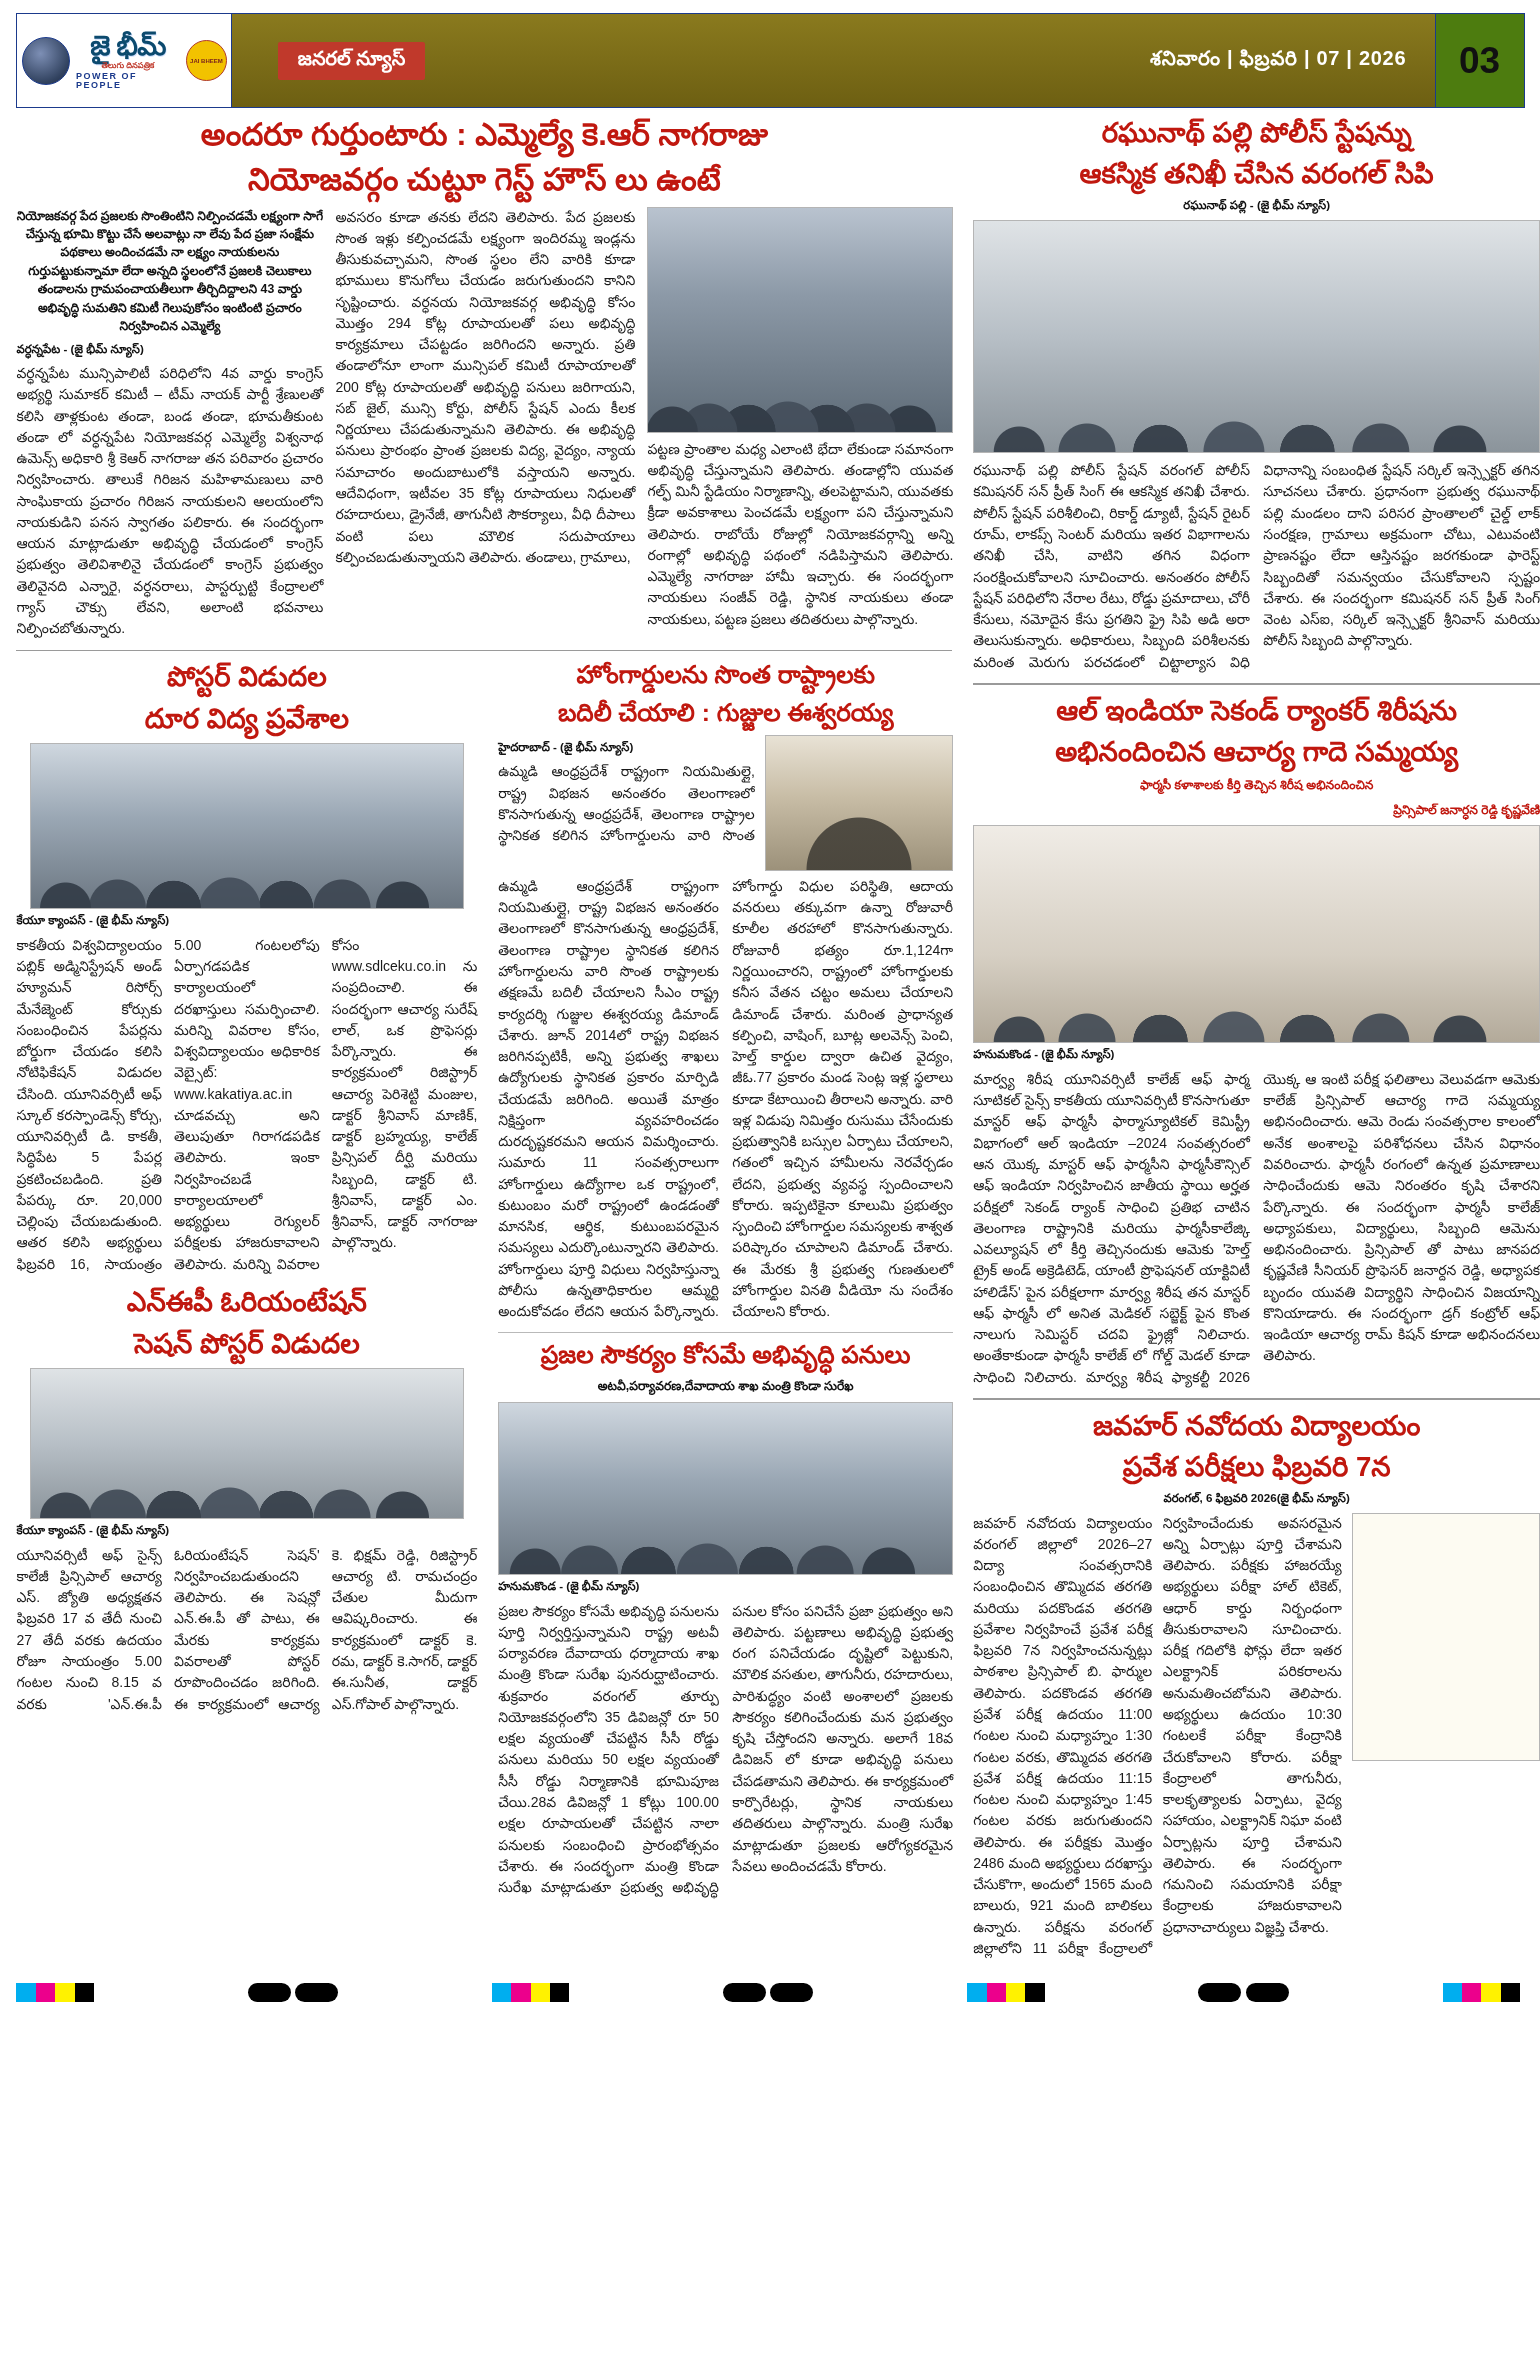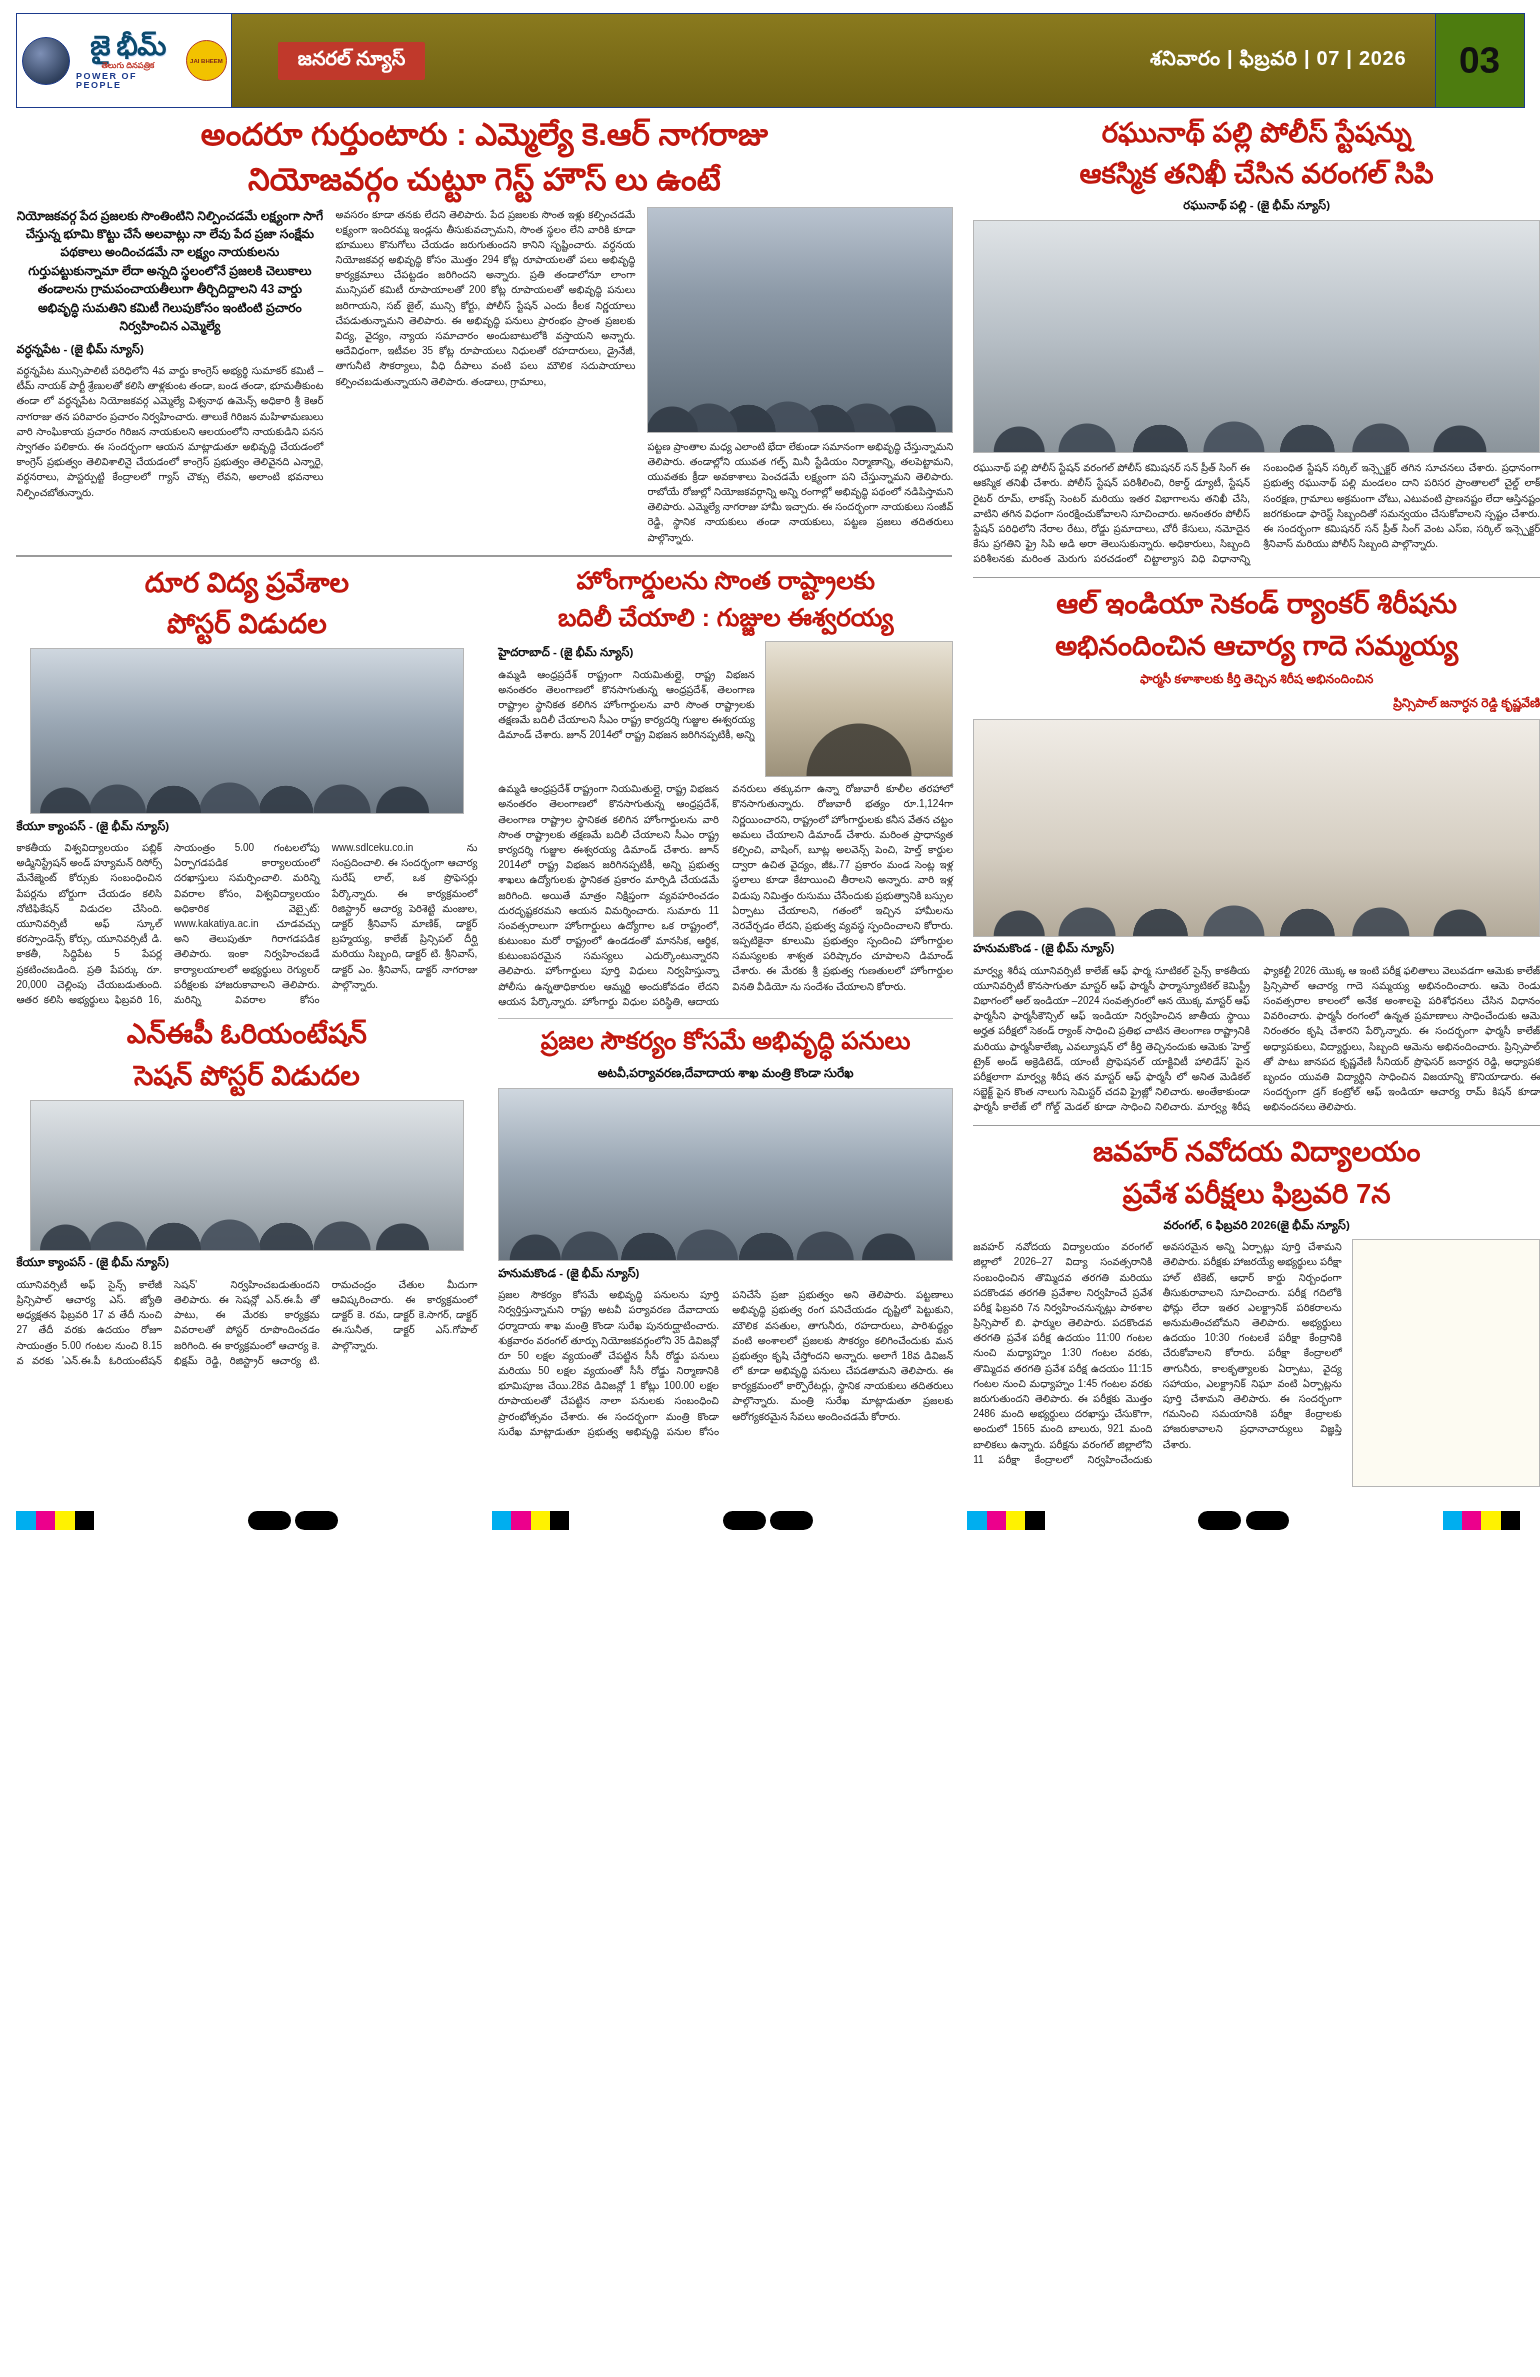--- a/index.html
+++ b/index.html
@@ -130,21 +130,21 @@
   }
   .byline{
     font-size:11.6px;
     font-weight:bold;
     color:#111;
     margin:4.5px 0 4.5px 0;
   }
   .byline-c{text-align:center;}
 
   .body-col{
-    font-size:10px;
+    font-size:14px;
     line-height:1.52;
     text-align:justify;
     color:#1a1a1a;
     hyphens:auto;
   }
   .two-col{column-count:2;column-gap:13.4px;}
   .three-col{column-count:3;column-gap:12px;}
 
   .photo{
     background:#d9d9d9;
@@ -239,22 +239,22 @@
         </div>
       </div>
 
       <div class="sep-line"></div>
 
       <div style="display:flex;gap:10.4px;align-items:flex-start;">
 
         <div style="width:461px;flex:0 0 461px;">
 
           <div class="block">
+            <div class="headline h-med">పోస్టర్ విడుదల</div>
             <div class="headline h-med">దూర విద్య ప్రవేశాల</div>
-            <div class="headline h-med">పోస్టర్ విడుదల</div>
             <div class="photo ph-b" style="height:164px;margin:7.5px 13.4px 0 13.4px;">
               <div class="figure-people"></div>
             </div>
             <div class="byline">కేయూ క్యాంపస్ - (జై భీమ్ న్యూస్)</div>
             <div class="body-col three-col">కాకతీయ విశ్వవిద్యాలయం పబ్లిక్ అడ్మినిస్ట్రేషన్ అండ్ హ్యూమన్ రిసోర్స్ మేనేజ్మెంట్ కోర్సుకు సంబంధించిన పేపర్లను బోర్డుగా చేయడం కలిసి నోటిఫికేషన్ విడుదల చేసింది. యూనివర్సిటీ అఫ్ స్కూల్ కరస్పాండెన్స్ కోర్సు, యూనివర్సిటీ డి. కాకతీ, సిద్ధిపేట 5 పేపర్ల ప్రకటించబడింది. ప్రతి పేపర్కు రూ. 20,000 చెల్లింపు చేయబడుతుంది. ఆతర కలిసి అభ్యర్థులు ఫిబ్రవరి 16, సాయంత్రం 5.00 గంటలలోపు ఏర్పాగడపడిక కార్యాలయంలో దరఖాస్తులు సమర్పించాలి. మరిన్ని వివరాల కోసం, విశ్వవిద్యాలయం అధికారిక వెబ్సైట్: www.kakatiya.ac.in చూడవచ్చు అని తెలుపుతూ గిరాగడపడిక తెలిపారు. ఇంకా నిర్వహించబడే కార్యాలయాలలో అభ్యర్థులు రెగ్యులర్ పరీక్షలకు హాజరుకావాలని తెలిపారు. మరిన్ని వివరాల కోసం www.sdlceku.co.in ను సంప్రదించాలి. ఈ సందర్భంగా ఆచార్య సురేష్ లాల్, ఒక ప్రొఫెసర్లు పేర్కొన్నారు. ఈ కార్యక్రమంలో రిజిస్ట్రార్ ఆచార్య పెరిశెట్టి మంజుల, డాక్టర్ శ్రీనివాస్ మాణిక్, డాక్టర్ బ్రహ్మయ్య, కాలేజ్ ప్రిన్సిపల్ దీర్ఘి మరియు సిబ్బంది, డాక్టర్ టి. శ్రీనివాస్, డాక్టర్ ఎం. శ్రీనివాస్, డాక్టర్ నాగరాజు పాల్గొన్నారు.</div>
           </div>
 
           <div class="block" style="margin-top:10.4px;">
             <div class="headline h-med">ఎన్ఈపీ ఓరియంటేషన్</div>
             <div class="headline h-med">సెషన్ పోస్టర్ విడుదల</div>

